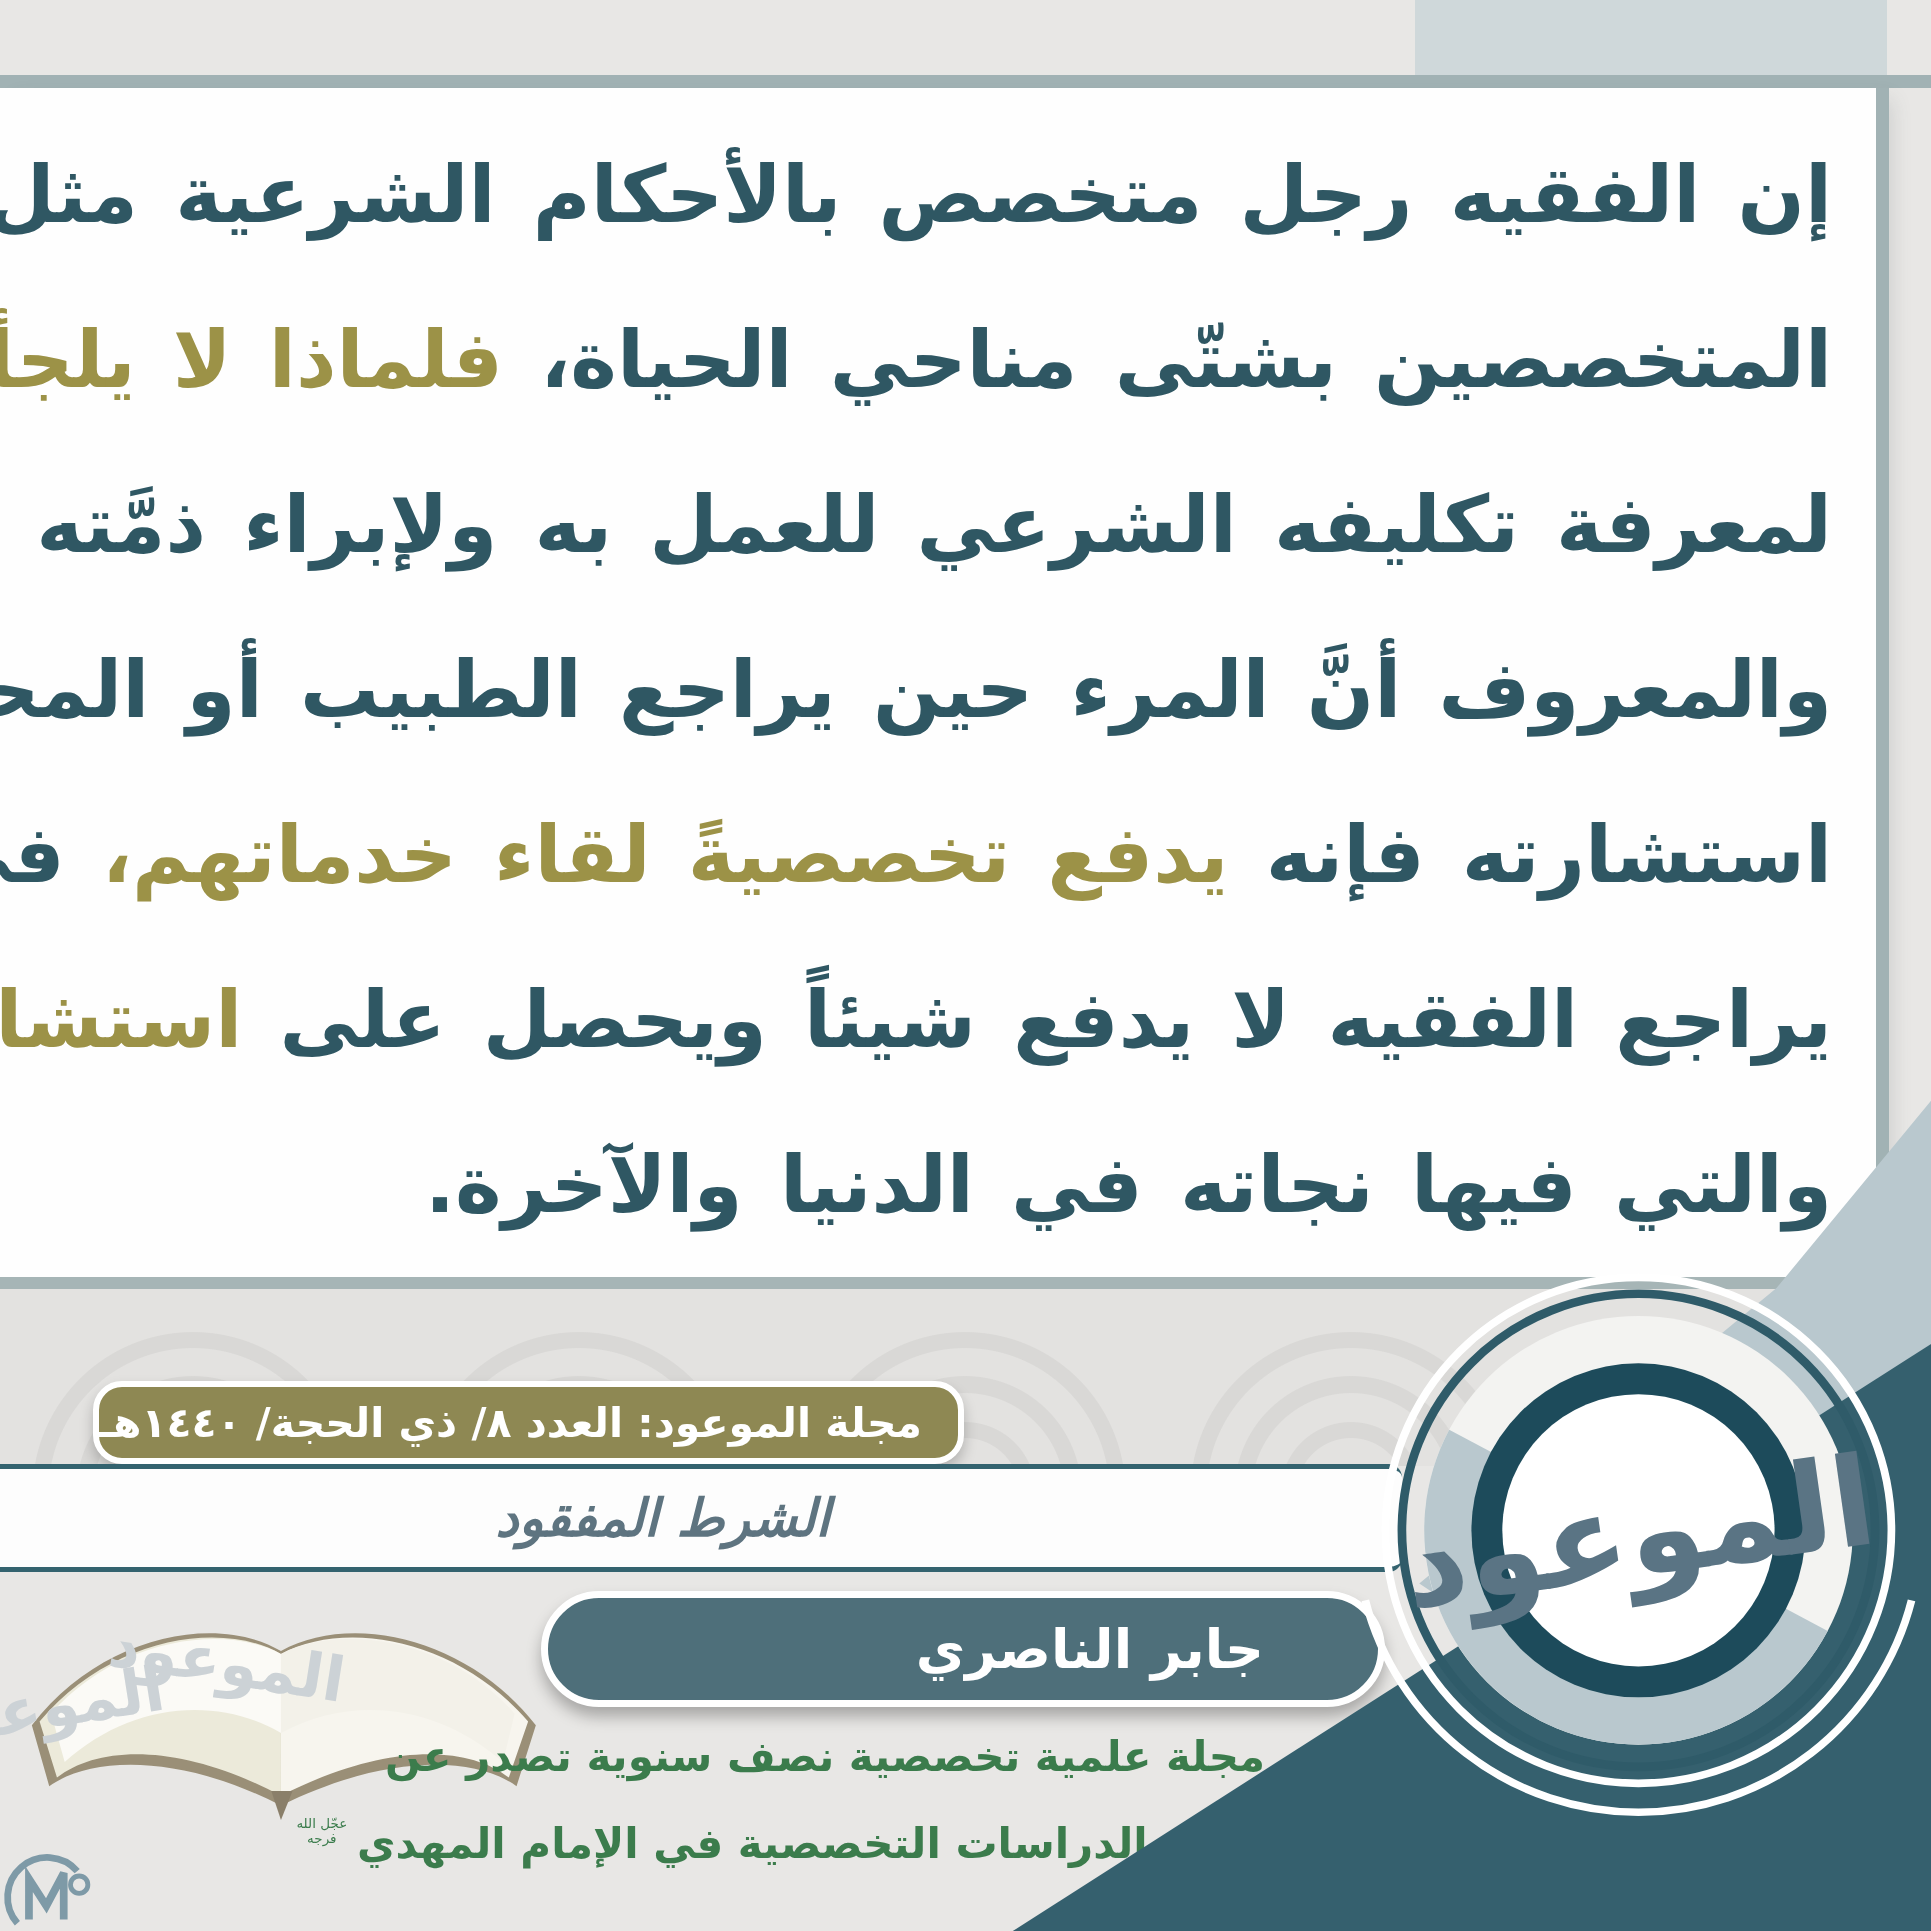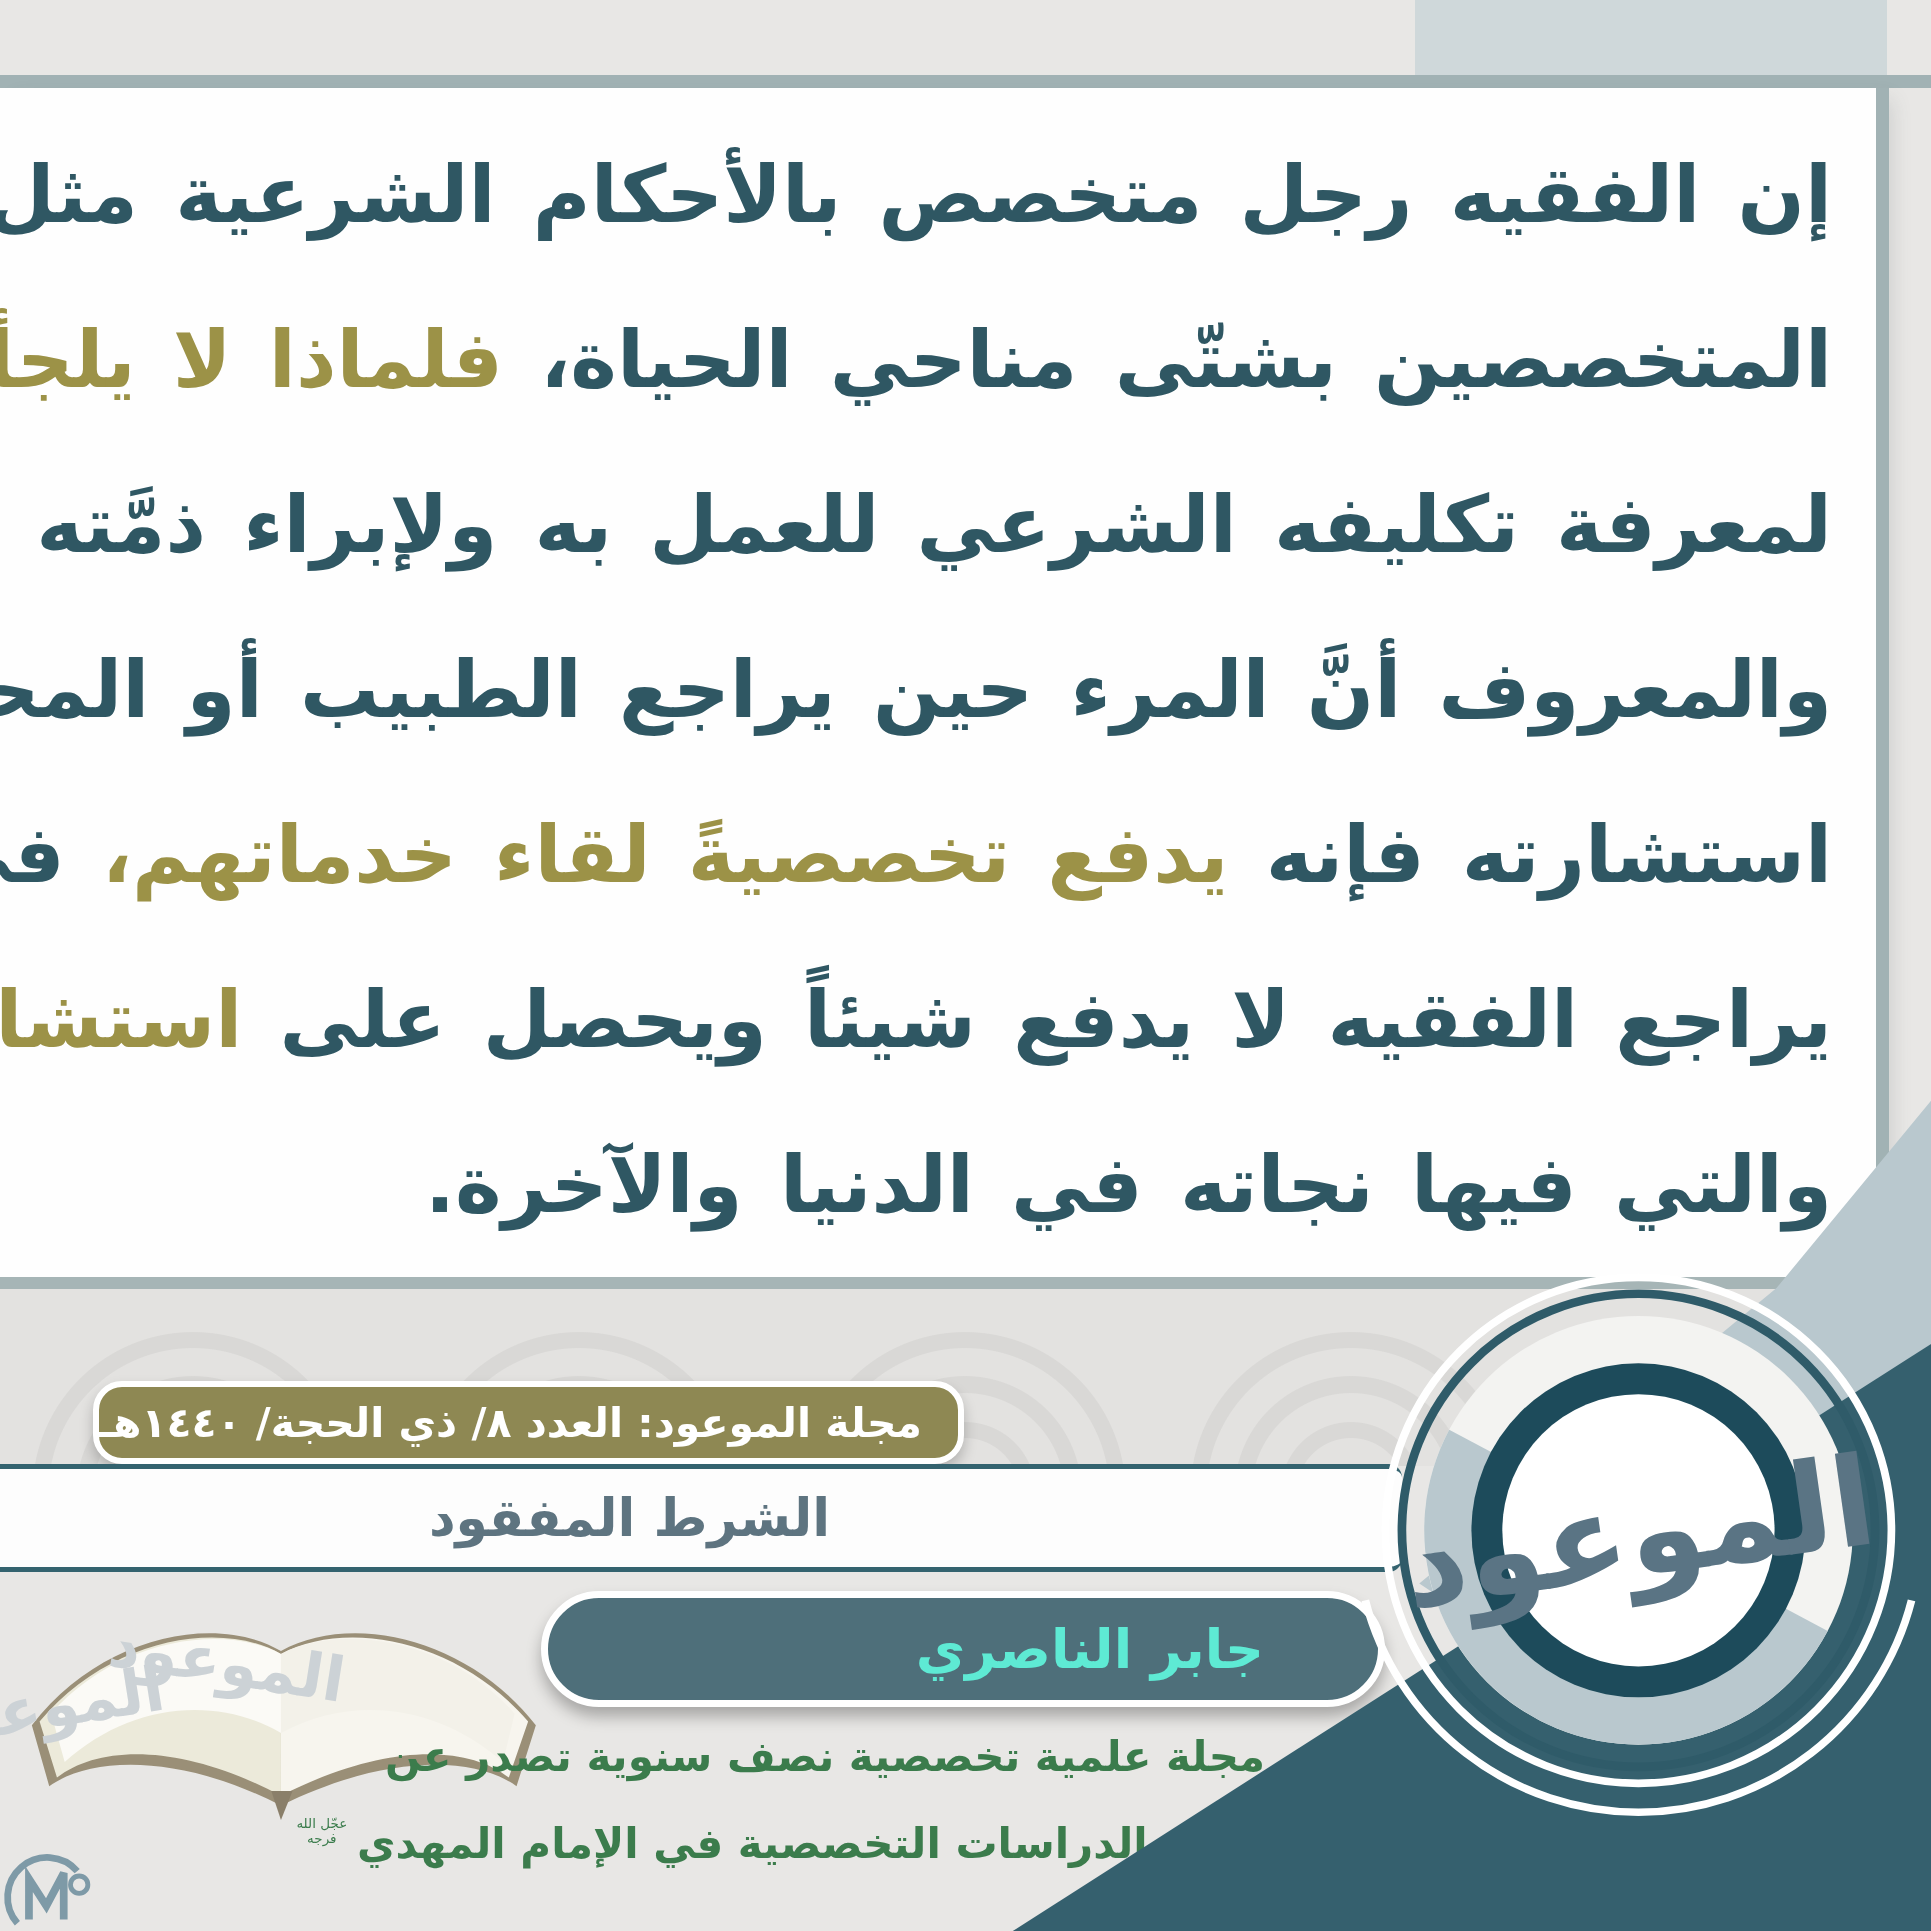--- a/index.html
+++ b/index.html
@@ -35,28 +35,28 @@
   
   .issue-badge{position:absolute;left:93px;top:1381px;width:871px;height:83px;
     background:#8e8853;border:6.8px solid #ffffff;border-radius:29px;box-sizing:border-box;
     box-shadow:0 7.7px 13.5px rgba(0,0,0,.22);
     display:flex;align-items:center;justify-content:flex-end;
     color:#ffffff;font-weight:bold;font-size:41px;}
   
   .title-band{position:absolute;left:0;top:1464px;width:1402px;height:108px;background:#fdfdfd;
     border-top:5.8px solid #34636f;border-bottom:5.8px solid #34636f;box-sizing:border-box;
     border-radius:0 13.5px 13.5px 0;display:flex;align-items:center;justify-content:flex-start;
-    padding-right:0;padding-left:0;}
+    padding-right:0;padding-left:0;font-style:italic;}
   .title-band .txt{margin-right:572px;color:#5e7480;font-weight:bold;font-size:52px;}
   
   .author-pill{position:absolute;left:541px;top:1591px;width:844px;height:116px;
     background:#4e6f7a;border:7.7px solid #ffffff;border-radius:58px;box-sizing:border-box;
     box-shadow:0 9.7px 15.4px rgba(0,0,0,.28);
     display:flex;align-items:center;}
-  .author-pill .txt{margin-right:114px;color:#5eead4;font-weight:bold;font-size:54px;}
+  .author-pill .txt{margin-right:114px;color:#ffffff;font-weight:bold;font-size:54px;}
   
   .pub{position:absolute;color:#3b7c4c;font-weight:bold;white-space:nowrap;text-align:right;}
   .pub1{right:666px;top:1732px;font-size:42px;}
   .pub2{right:666px;top:1819px;font-size:42px;display:flex;align-items:center;gap:9.7px;}
   .faraj{display:inline-flex;flex-direction:column;align-items:center;justify-content:center;
     font-size:13.5px;line-height:14.5px;font-weight:normal;color:#3b7c4c;transform:translateY(-13.5px);}
   
   .layer{position:absolute;left:0;top:0;width:1931px;height:1931px;pointer-events:none;}
   .logo-callig{font-weight:bold;fill:#5a7484;font-size:128px;}
 </style>

